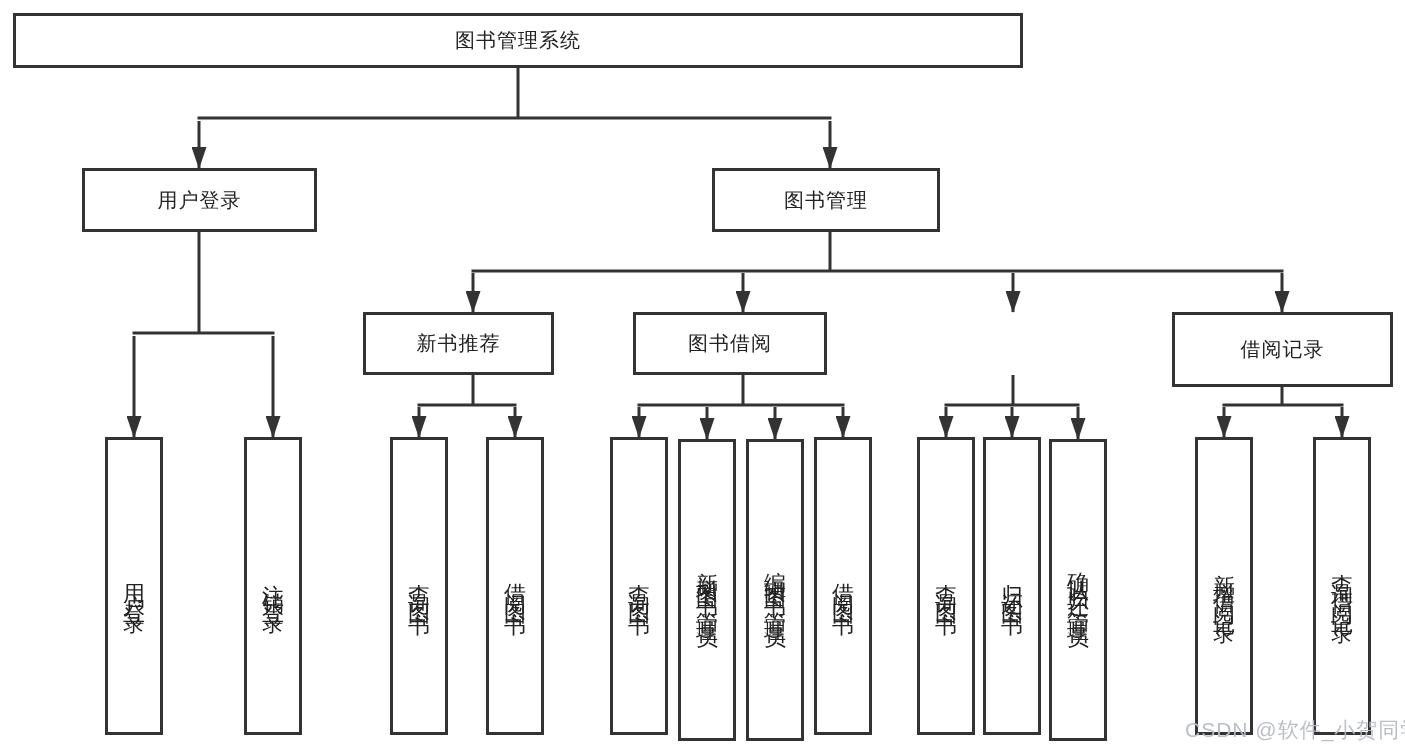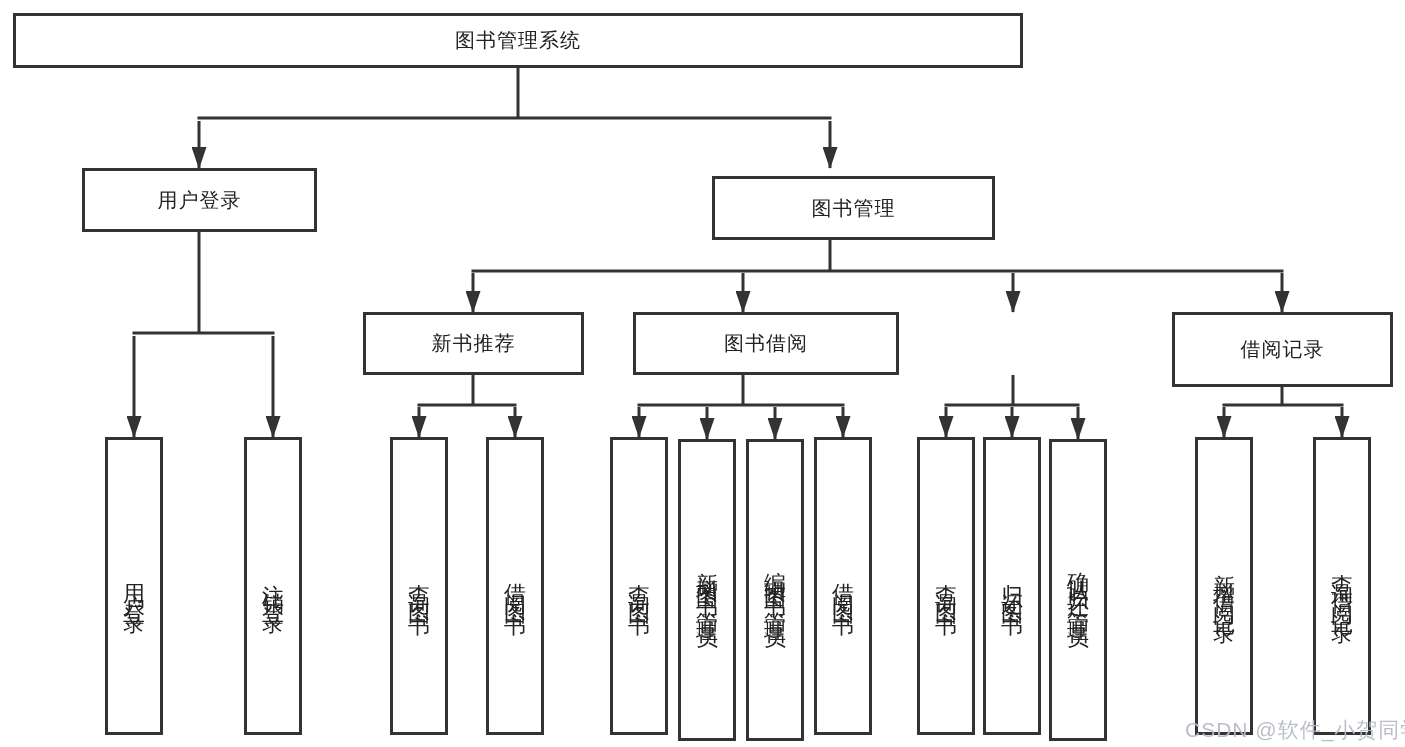--- a/index.html
+++ b/index.html
@@ -32,23 +32,23 @@
     text-orientation:mixed;
     letter-spacing:10px;
     white-space:nowrap;
   }
   .v-node.mgr{top:439px;height:302px;}
   .v-node.mgr .vtext{letter-spacing:8px;}
 
   
   .n-root       {left:13px;  top:13px;  width:1010px; height:55px;}
   .n-user-login {left:82px;  top:168px; width:235px;  height:64px;}
-  .n-book-mgmt  {left:712px; top:176px; width:283px;  height:64px;}
-  .n-l3-rec     {left:363px; top:312px; width:221px;  height:63px;}
-  .n-l3-borrow  {left:633px; top:312px; width:266px;  height:63px;}
+  .n-book-mgmt  {left:712px; top:168px; width:228px;  height:64px;}
+  .n-l3-rec     {left:363px; top:312px; width:191px;  height:63px;}
+  .n-l3-borrow  {left:633px; top:312px; width:194px;  height:63px;}
   .n-l3-current {left:903px; top:312px; width:221px;  height:63px;}
   .n-l3-records {left:1172px;top:312px; width:221px;  height:75px;}
 
   .n-leaf-login   {left:105px;}
   .n-leaf-logout  {left:244px;}
   .n-leaf-rec-q   {left:390px;}
   .n-leaf-rec-b   {left:486px;}
   .n-leaf-bb-q    {left:610px;}
   .n-leaf-bb-add  {left:678px;}
   .n-leaf-bb-edit {left:746px;}

